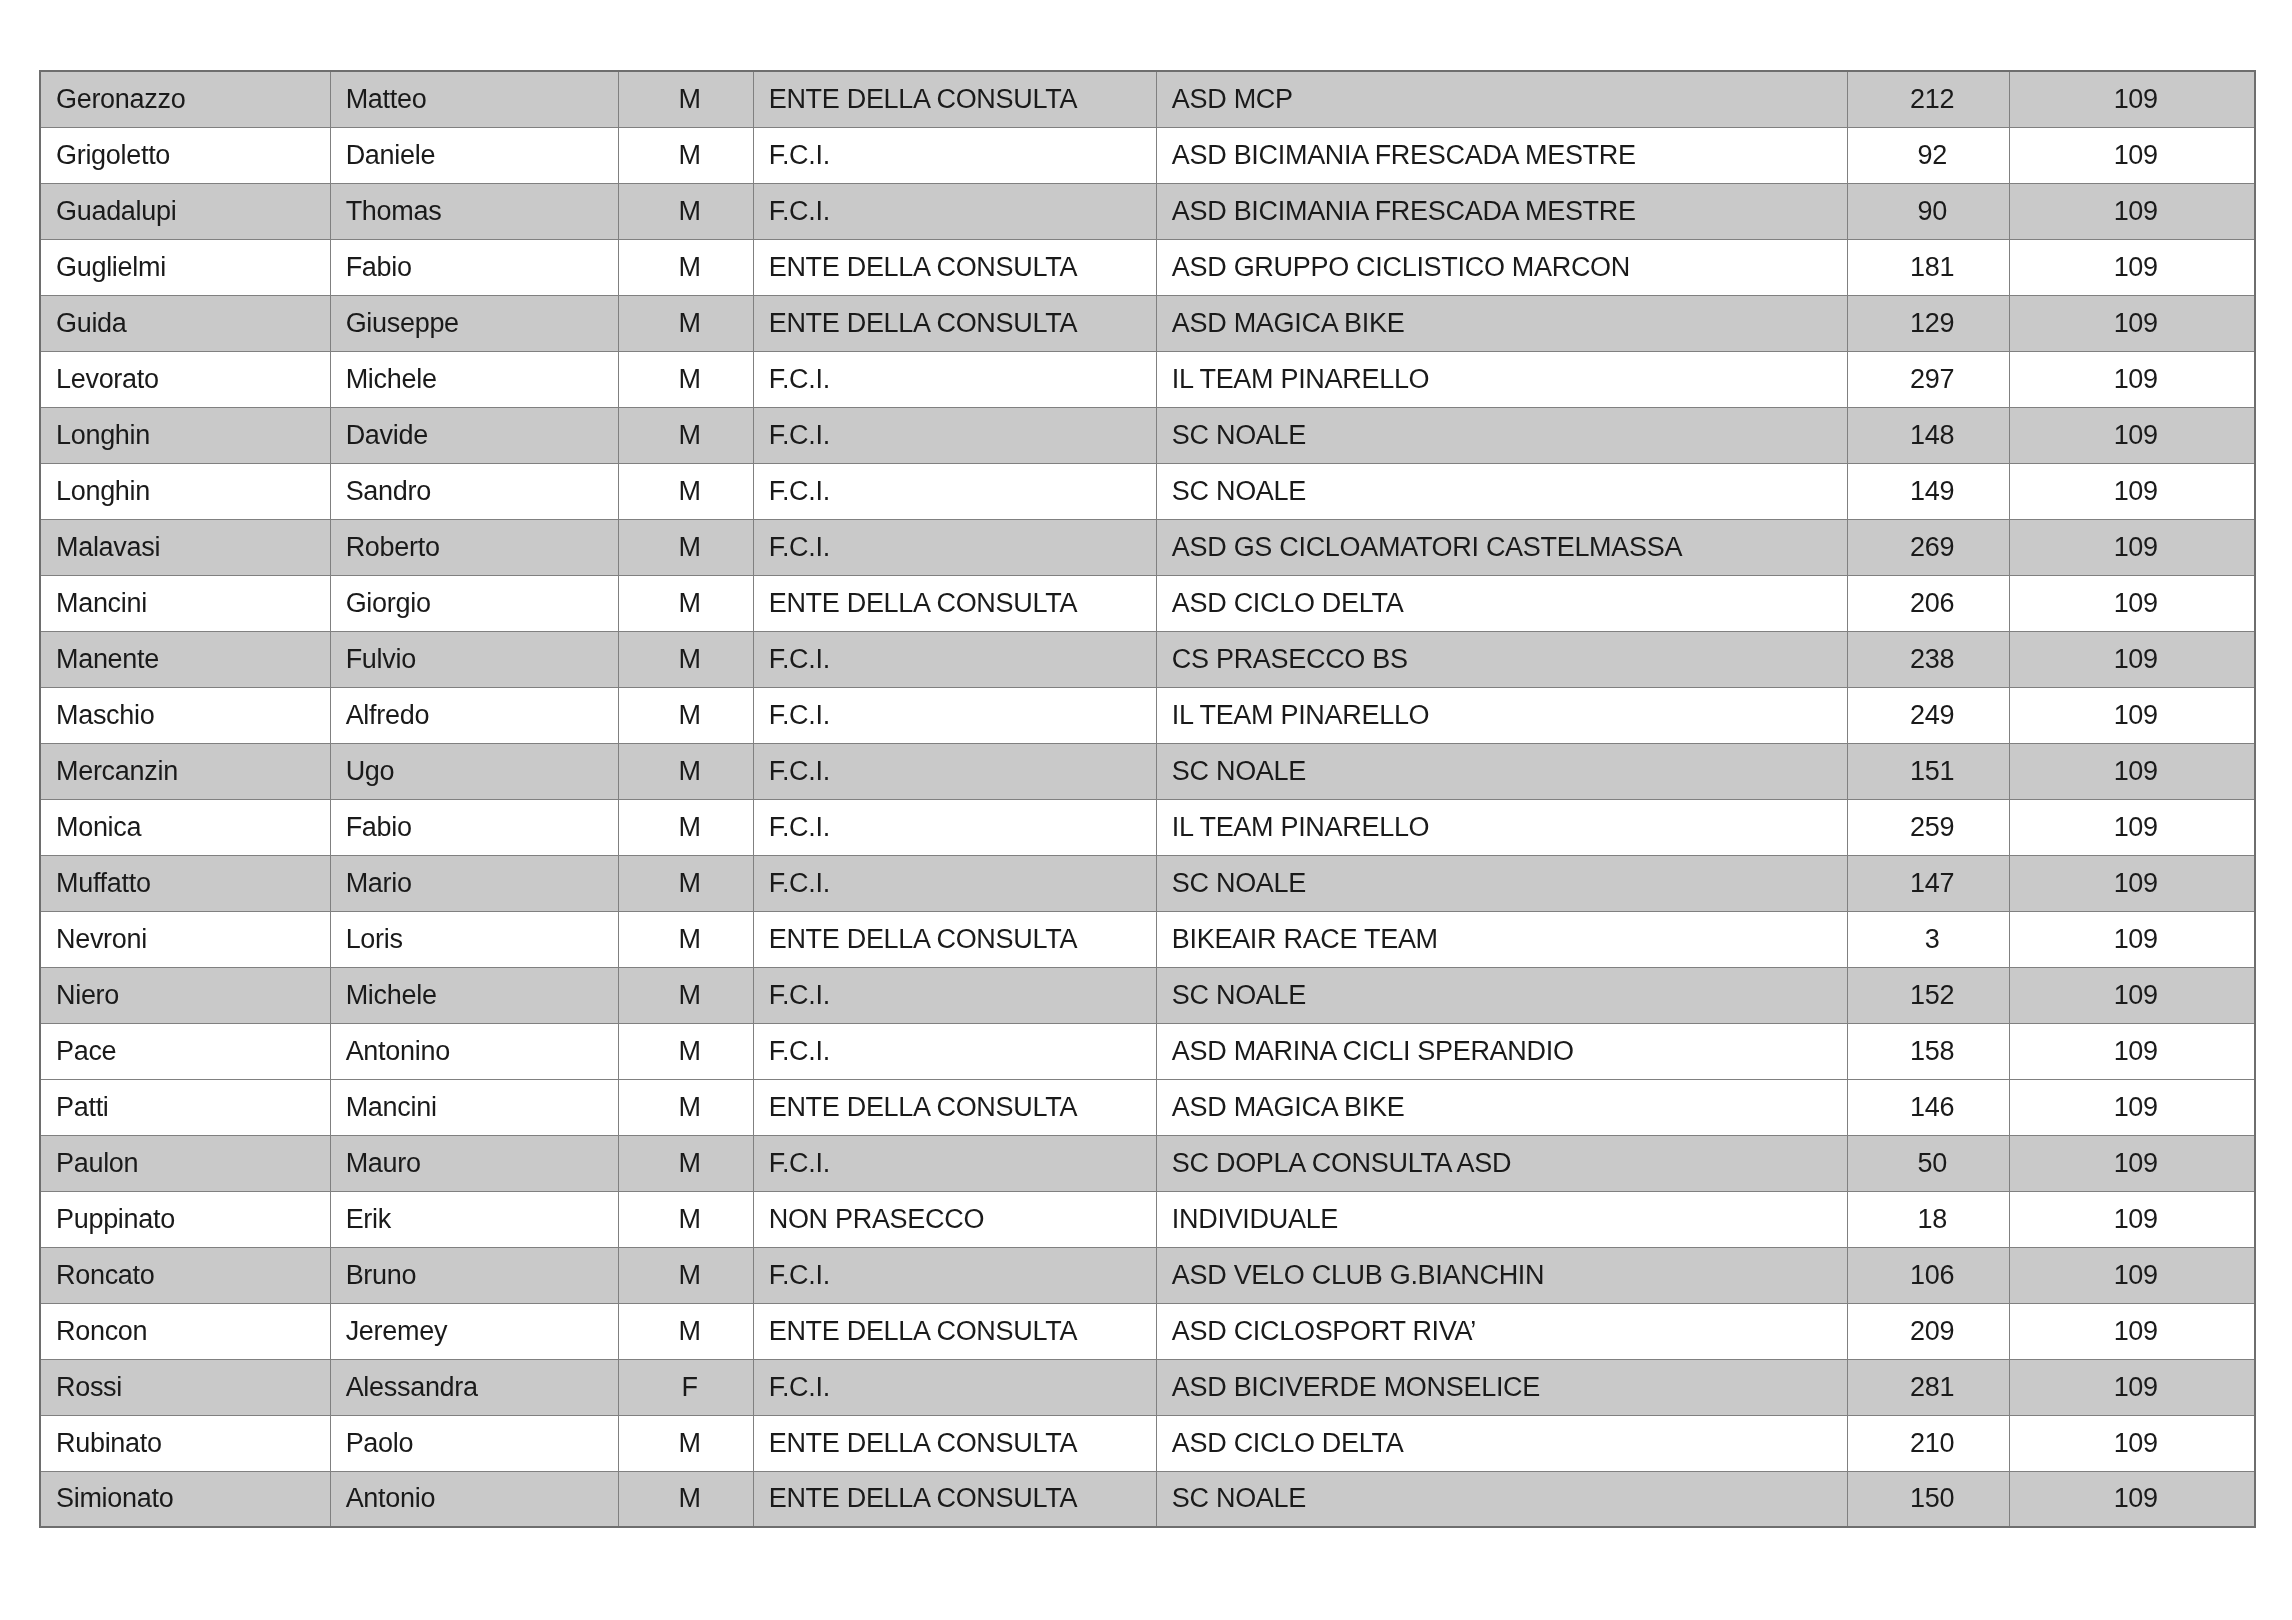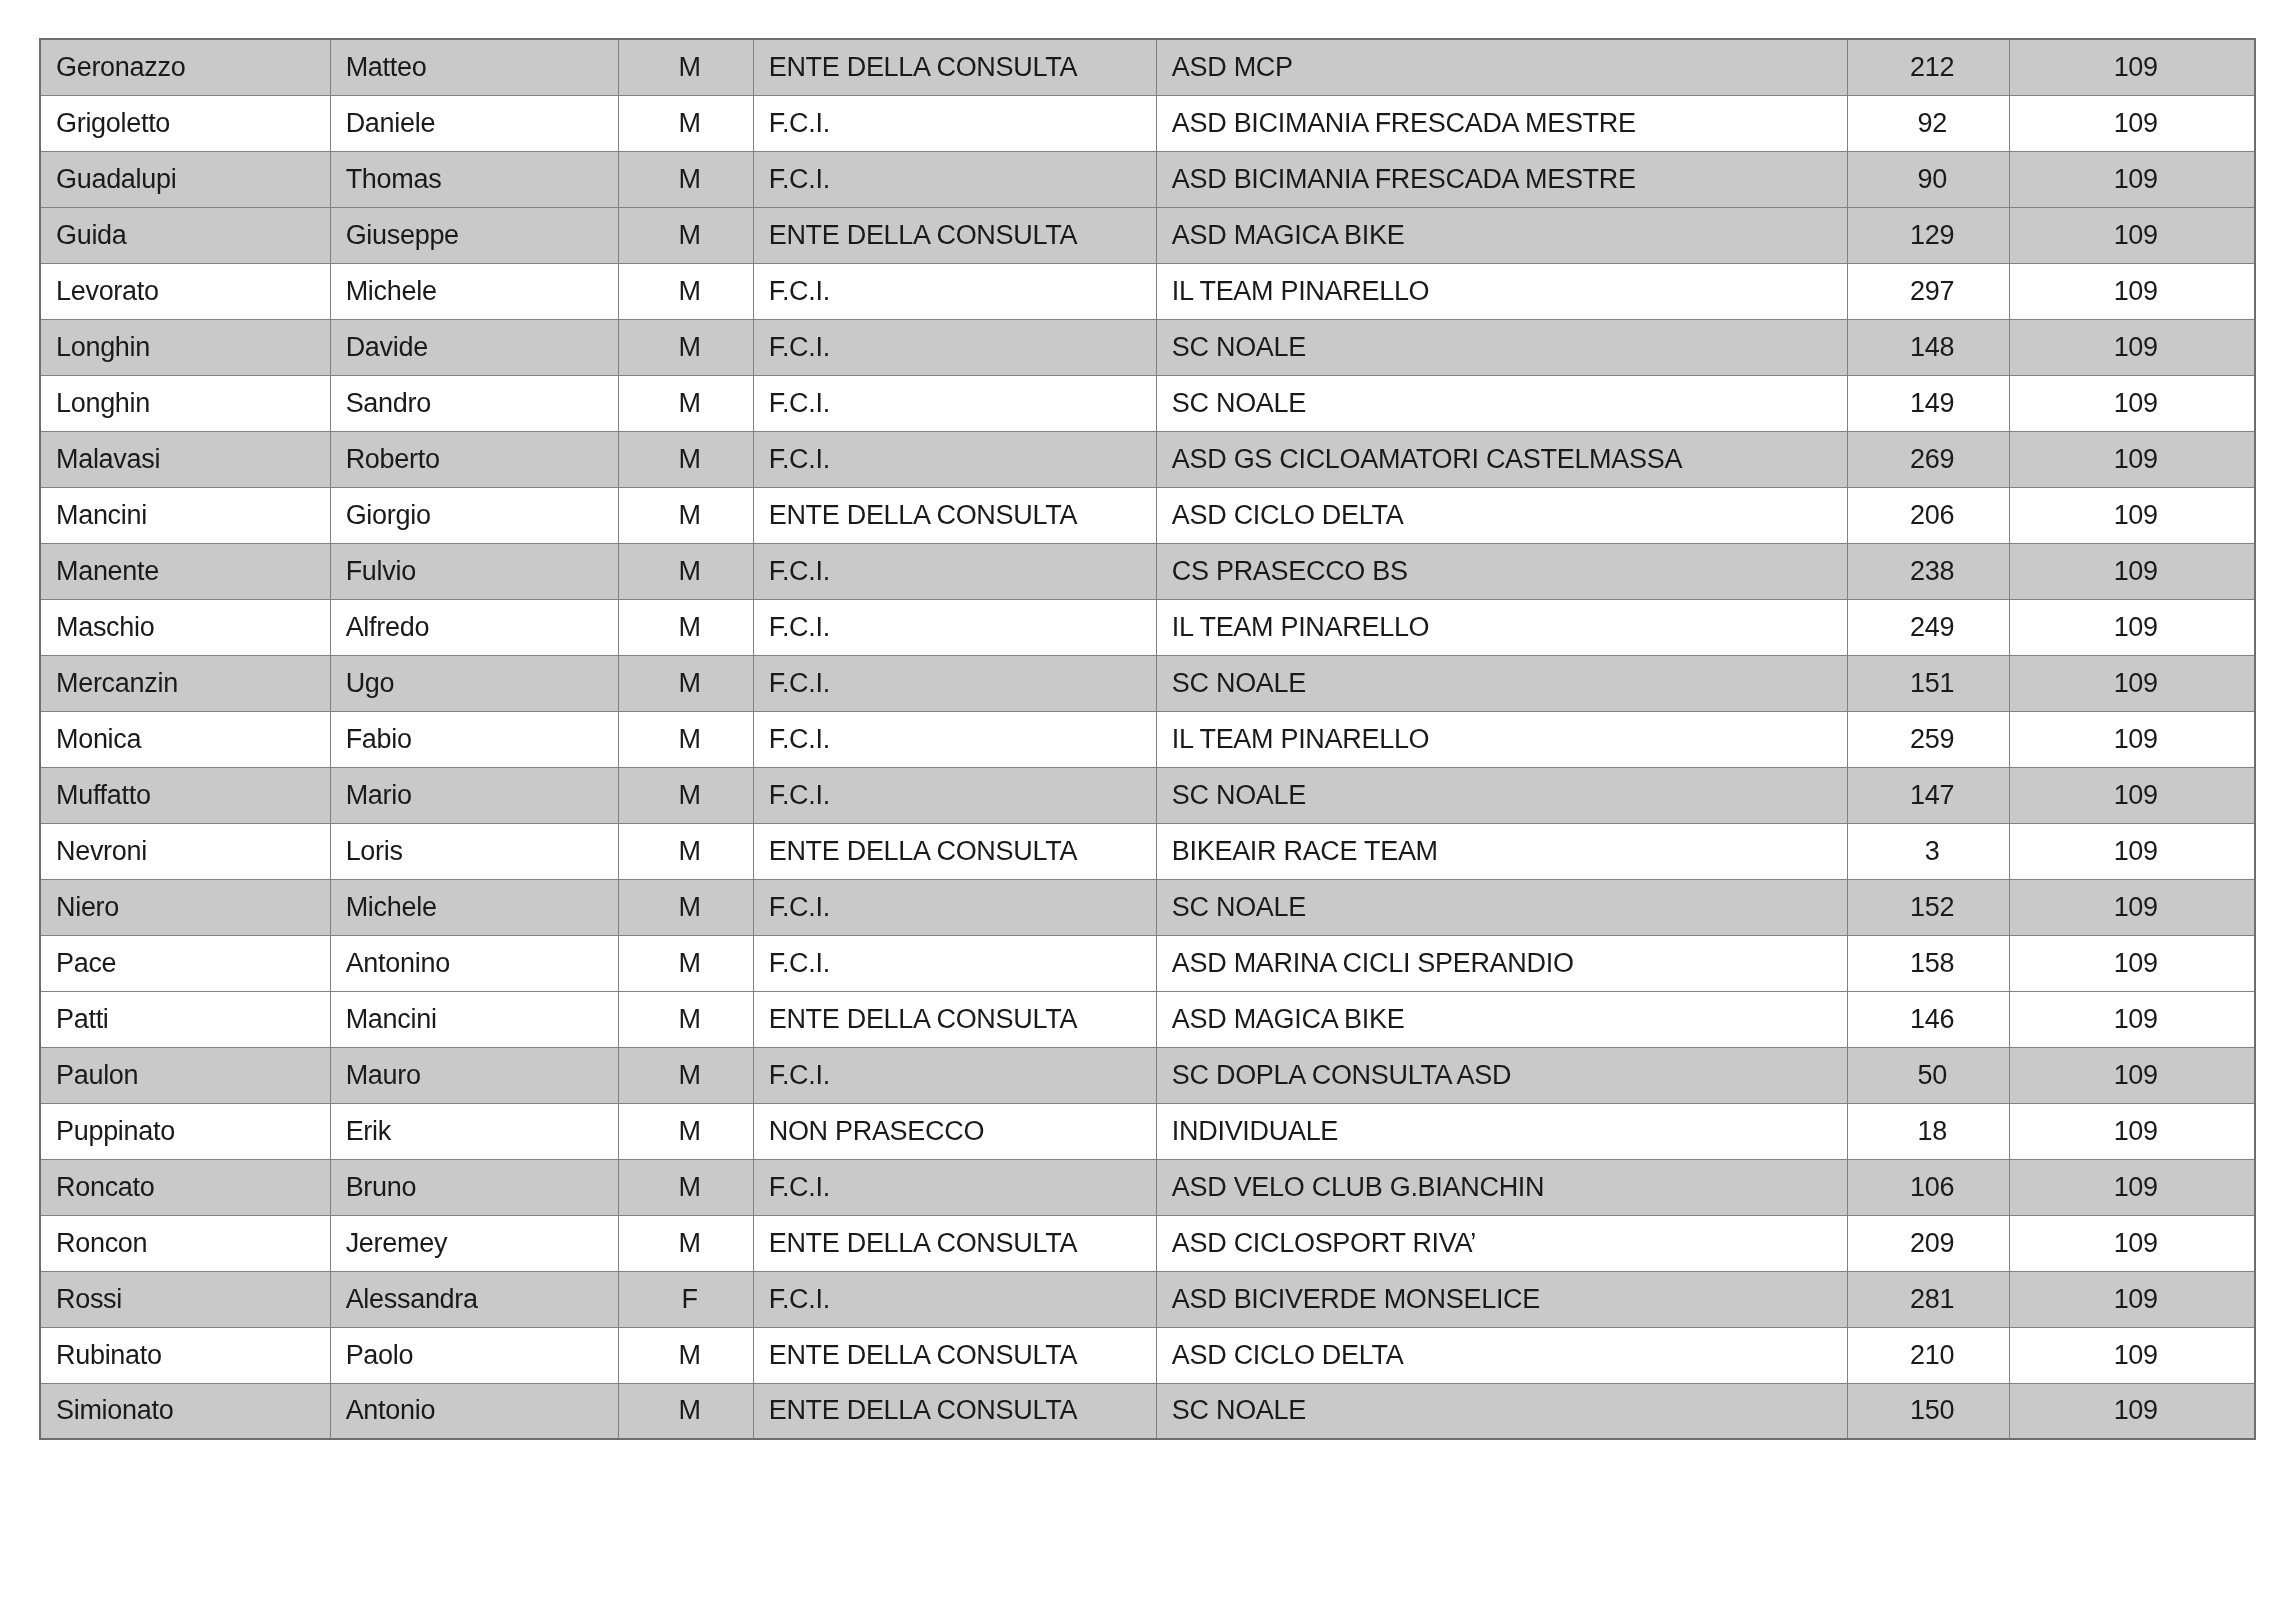--- a/index.html
+++ b/index.html
@@ -28,20 +28,21 @@
     position:absolute;
     left:39px;
     top:38px;
     width:2217px;
   }
   table.riders{
     width:100%;
     border-collapse:collapse;
     table-layout:fixed;
     border:2.7px solid var(--outer);
+    margin-top:32px;
   }
   table.riders td{
     height:56px;
     box-sizing:border-box;
     border:1.8px solid var(--grid);
     font-size:27px;
     color:var(--ink);
     padding:0 7.2px 0 15px;
     white-space:nowrap;
     overflow:hidden;
@@ -101,20 +102,29 @@
           </tr>
           <tr class="row-odd">
             <td>Guadalupi</td>
             <td>Thomas</td>
             <td class="cell-center">M</td>
             <td>F.C.I.</td>
             <td>ASD BICIMANIA FRESCADA MESTRE</td>
             <td class="cell-center">90</td>
             <td class="cell-code">109</td>
           </tr>
+          <tr class="row-even">
+            <td>Guglielmi</td>
+            <td>Fabio</td>
+            <td class="cell-center">M</td>
+            <td>ENTE DELLA CONSULTA</td>
+            <td>ASD GRUPPO CICLISTICO MARCON</td>
+            <td class="cell-center">181</td>
+            <td class="cell-code">109</td>
+          </tr>
           <tr class="row-odd">
             <td>Guida</td>
             <td>Giuseppe</td>
             <td class="cell-center">M</td>
             <td>ENTE DELLA CONSULTA</td>
             <td>ASD MAGICA BIKE</td>
             <td class="cell-center">129</td>
             <td class="cell-code">109</td>
           </tr>
           <tr class="row-even">

